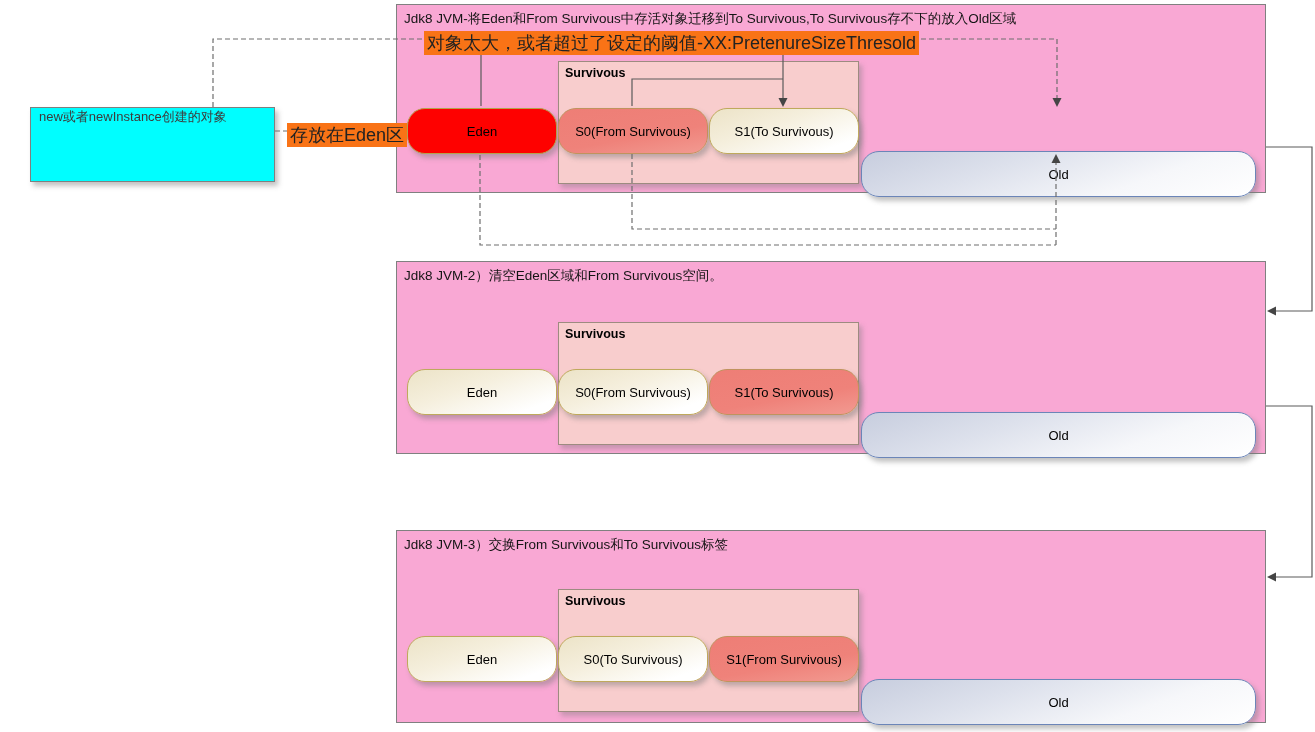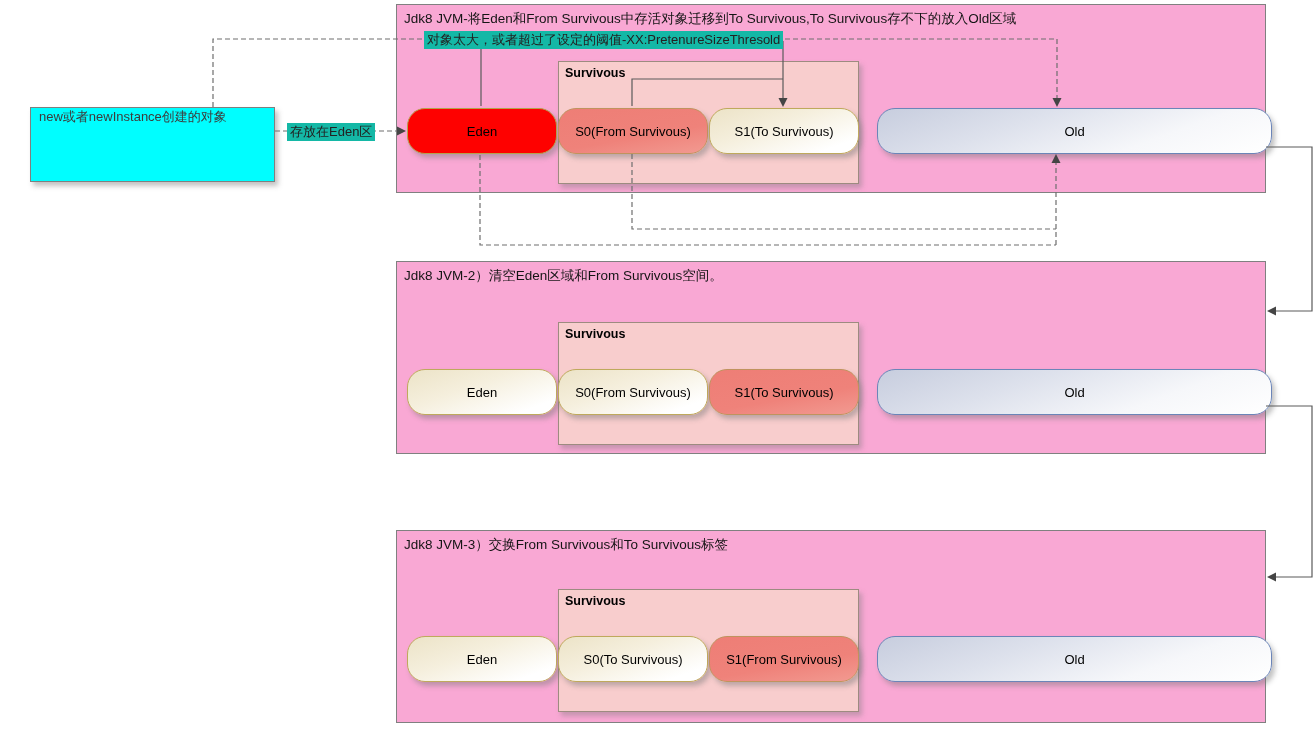--- a/index.html
+++ b/index.html
@@ -24,39 +24,39 @@
             box-shadow:3px 4px 5px rgba(120,120,120,.40);}
   #panel1 .survivor{top:56px;} #panel2 .survivor{top:60px;} #panel3 .survivor{top:58px;}
   .survivor-label{position:absolute; left:6px; top:4px; font-weight:bold; font-size:12.5px; color:#000;}
 
   
   .box{position:absolute; height:46px; width:150px; border-radius:18px;
        display:flex; align-items:center; justify-content:center;
        font-size:13px; color:#000; white-space:nowrap;
        box-shadow:3px 4px 5px rgba(120,120,120,.45);}
   #panel1 .box{top:103px;} #panel2 .box{top:107px;} #panel3 .box{top:105px;}
-  .b-eden{left:10px;} .b-s0{left:161px;} .b-s1{left:312px;} .b-old{left:480px; width:395px;}
+  .b-eden{left:10px;} .b-s0{left:161px;} .b-s1{left:312px;} .b-old{left:464px; width:395px;margin-top:43px;}
 
   .box-red{background:var(--red,#fe0100); border:1.5px solid #b5a24e;}
   .box-salmon{background:linear-gradient(170deg,#ee7e76 0%,var(--salmon,#ef827a) 60%,#f29a91 100%);
               border:1.5px solid #c0935e;}
   .box-cream{background:linear-gradient(160deg,var(--cream,#ece3c7) 0%,#f5efdd 40%,#ffffff 85%);
              border:1.5px solid var(--warm-border,#bfa95c);}
   .box-old{background:linear-gradient(160deg,var(--old-blue,#c7cdde) 0%,#dde1ec 35%,#f6f7fa 70%,#ffffff 100%);
            border:1.3px solid var(--old-border,#6b85b8);}
 
   
   .source-box{position:absolute; left:30px; top:107px; width:245px; height:75px;
               background:var(--cyan,#00feff); border:1px solid #7f7f7f;
               display:flex; align-items:flex-start; padding-left:8px;
               font-size:13px; color:#3c3c3c; box-shadow:3px 4px 5px rgba(120,120,120,.45);}
 
   
-  .edge-label{position:absolute; z-index:11; background:#14b8a6; padding:0 3px;
-              font-size:13px; white-space:nowrap; color:#222;}
+  .edge-label{position:absolute; z-index:11; background:#f97316; padding:0 3px;
+              font-size:18px; white-space:nowrap; color:#222;}
   #lbl-pretenure{left:424px; top:31px;}
   #lbl-store-eden{left:287px; top:123px;}
 
   
   svg.overlay{position:absolute; left:0; top:0; z-index:10; pointer-events:none;}
 </style>
 </head>
 <body>
 
 <div class="canvas">

